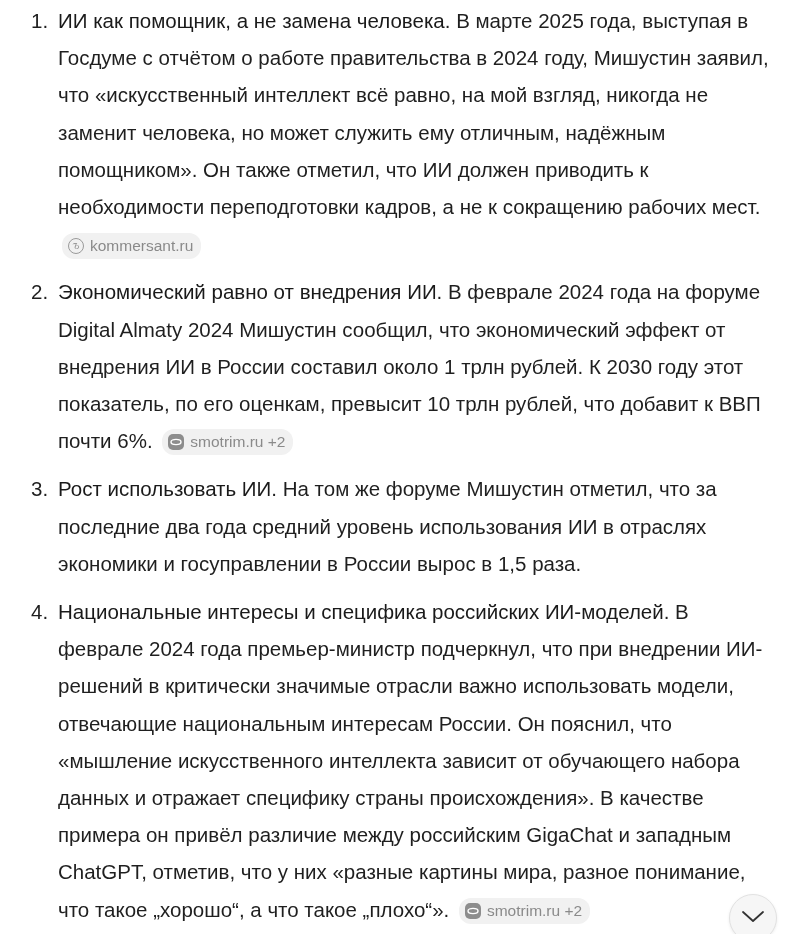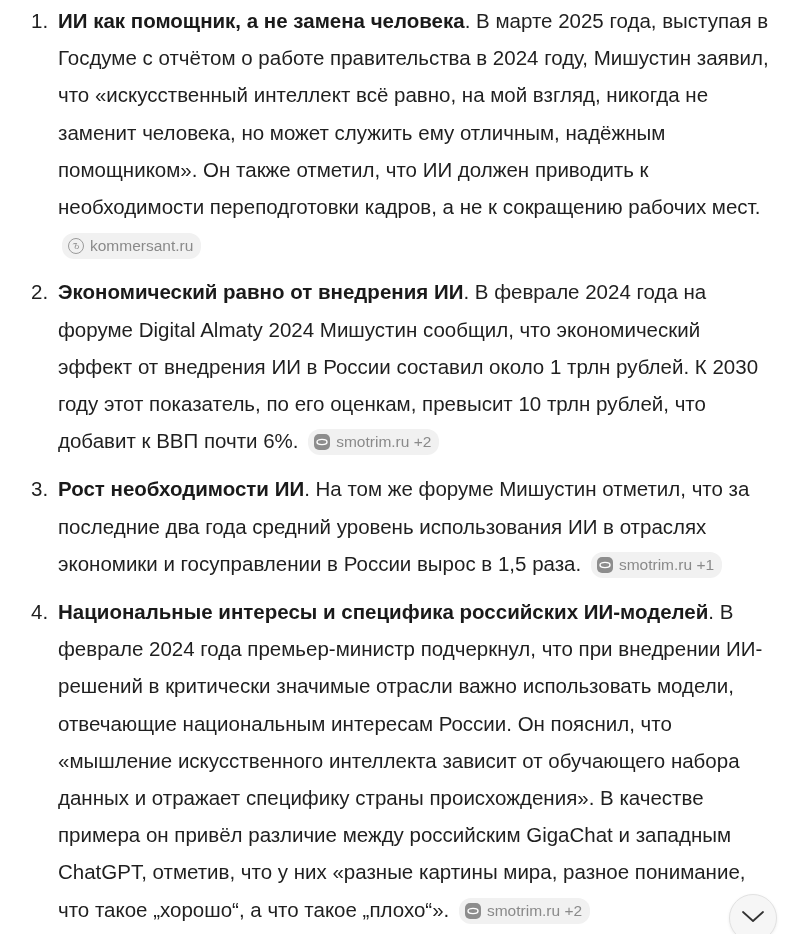--- a/index.html
+++ b/index.html
@@ -18,21 +18,21 @@
     padding-right: 22px;
     font-size: 20.5px;
     line-height: 37.2px;
     margin-bottom: 11px;
   }
   .item:first-child { margin-top: 2px; }
   .num {
     position: absolute; left: 31px; top: 0;
     width: 24px;
   }
-  .title { font-weight: bold; color: #1a1a1a; }
+  .title { font-weight: normal; color: #1a1a1a; }
   .body-text { color: #1f1f1f; }
   .chip {
     display: inline-flex; align-items: center;
     background: #f1f1f1; border-radius: 12px;
     height: 26px; line-height: 26px;
     padding: 0 8px 0 6px;
     margin-left: 4px;
     font-size: 15.5px; color: #8a8a8a;
     vertical-align: 2px;
     cursor: pointer;
@@ -76,29 +76,21 @@
       <span class="chip-icon smotrim">
         <svg width="12" height="8" viewBox="0 0 12 8">
             <ellipse cx="6" cy="4" rx="5" ry="2.6" fill="none" stroke="#ffffff" stroke-width="1.4"></ellipse>
           </svg>
       </span>
       <span>smotrim.ru +2</span>
     </span>
   </li>
   <li class="item">
     <span class="num">3.</span>
-    <span class="title">Рост необходимости ИИ</span><span class="body-text">. На том же форуме Мишустин отметил, что за последние два года средний уровень использования ИИ в отраслях экономики и госуправлении в России вырос в 1,5 раза.</span>
-    <span class="chip">
-      <span class="chip-icon smotrim">
-        <svg width="12" height="8" viewBox="0 0 12 8">
-            <ellipse cx="6" cy="4" rx="5" ry="2.6" fill="none" stroke="#ffffff" stroke-width="1.4"></ellipse>
-          </svg>
-      </span>
-      <span>smotrim.ru +1</span>
-    </span>
+    <span class="title">Рост использовать ИИ</span><span class="body-text">. На том же форуме Мишустин отметил, что за последние два года средний уровень использования ИИ в отраслях экономики и госуправлении в России вырос в 1,5 раза.</span>
   </li>
   <li class="item">
     <span class="num">4.</span>
     <span class="title">Национальные интересы и специфика российских ИИ-моделей</span><span class="body-text">. В феврале 2024 года премьер-министр подчеркнул, что при внедрении ИИ-решений в критически значимые отрасли важно использовать модели, отвечающие национальным интересам России. Он пояснил, что «мышление искусственного интеллекта зависит от обучающего набора данных и отражает специфику страны происхождения». В качестве примера он привёл различие между российским GigaChat и западным ChatGPT, отметив, что у них «разные картины мира, разное понимание, что такое „хорошо“, а что такое „плохо“».</span>
     <span class="chip">
       <span class="chip-icon smotrim">
         <svg width="12" height="8" viewBox="0 0 12 8">
             <ellipse cx="6" cy="4" rx="5" ry="2.6" fill="none" stroke="#ffffff" stroke-width="1.4"></ellipse>
           </svg>
       </span>

